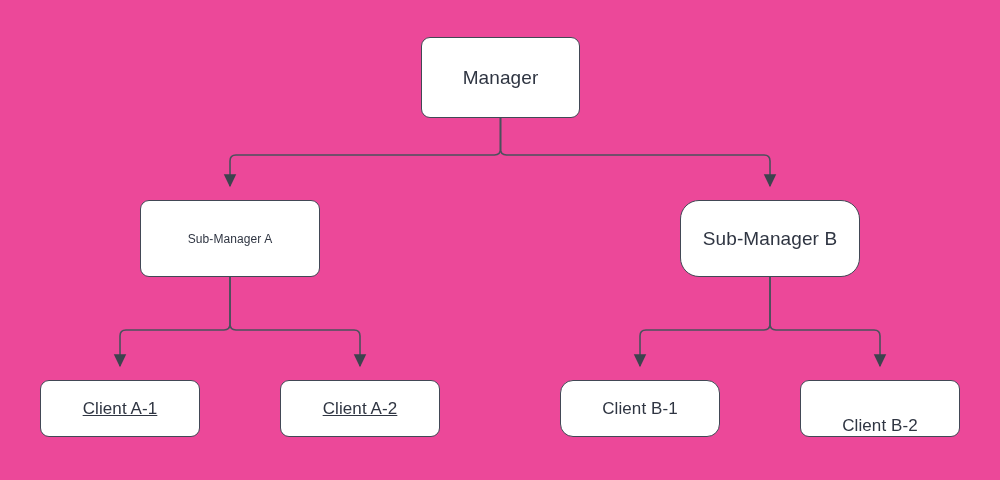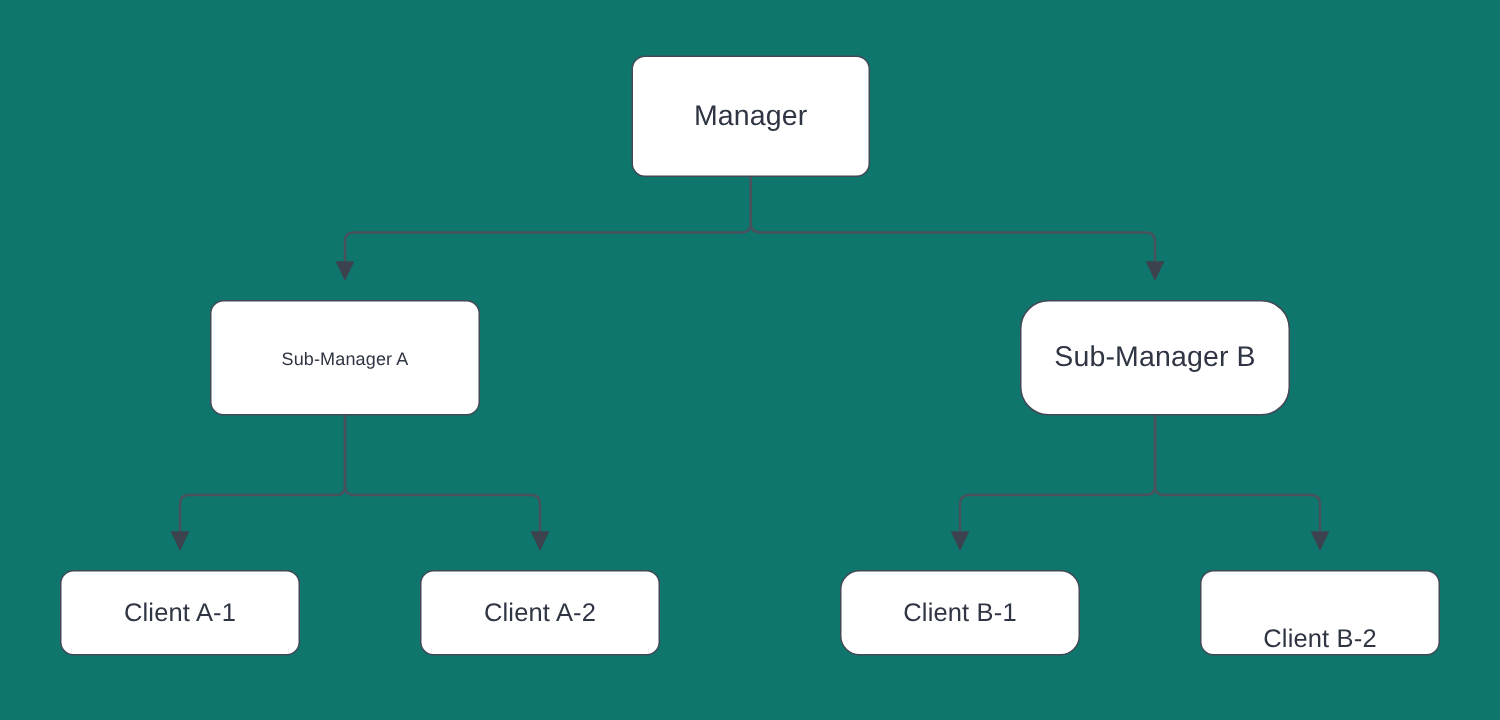--- a/index.html
+++ b/index.html
@@ -8,21 +8,21 @@
     padding: 0;
     background: #ffffff;
   }
   body {
     font-family: "Liberation Sans", sans-serif;
   }
   #canvas {
     position: relative;
     width: 1000px;
     height: 480px;
-    background: #0f766e;
+    background: #ec4899;
     overflow: hidden;
   }
   #edges {
     position: absolute;
     left: 0;
     top: 0;
     width: 1000px;
     height: 480px;
   }
   .node {
@@ -60,22 +60,22 @@
     height: 77px;
     font-size: 19px;
     border-radius: 19px;
   }
   .node-leaf {
     top: 380px;
     width: 160px;
     height: 57px;
     font-size: 17px;
   }
-  .leaf-a1 { left: 40px; }
-  .leaf-a2 { left: 280px; }
+  .leaf-a1 { left: 40px; text-decoration: underline; }
+  .leaf-a2 { left: 280px; text-decoration: underline; }
   .leaf-b1 { left: 560px; border-radius: 13px; }
   .leaf-b2 { left: 800px; align-items: flex-end; }
 </style>
 </head>
 <body>
 
 <div id="canvas">
 
   <svg id="edges" viewBox="0 0 1000 480" xmlns="http://www.w3.org/2000/svg">
     <defs>

